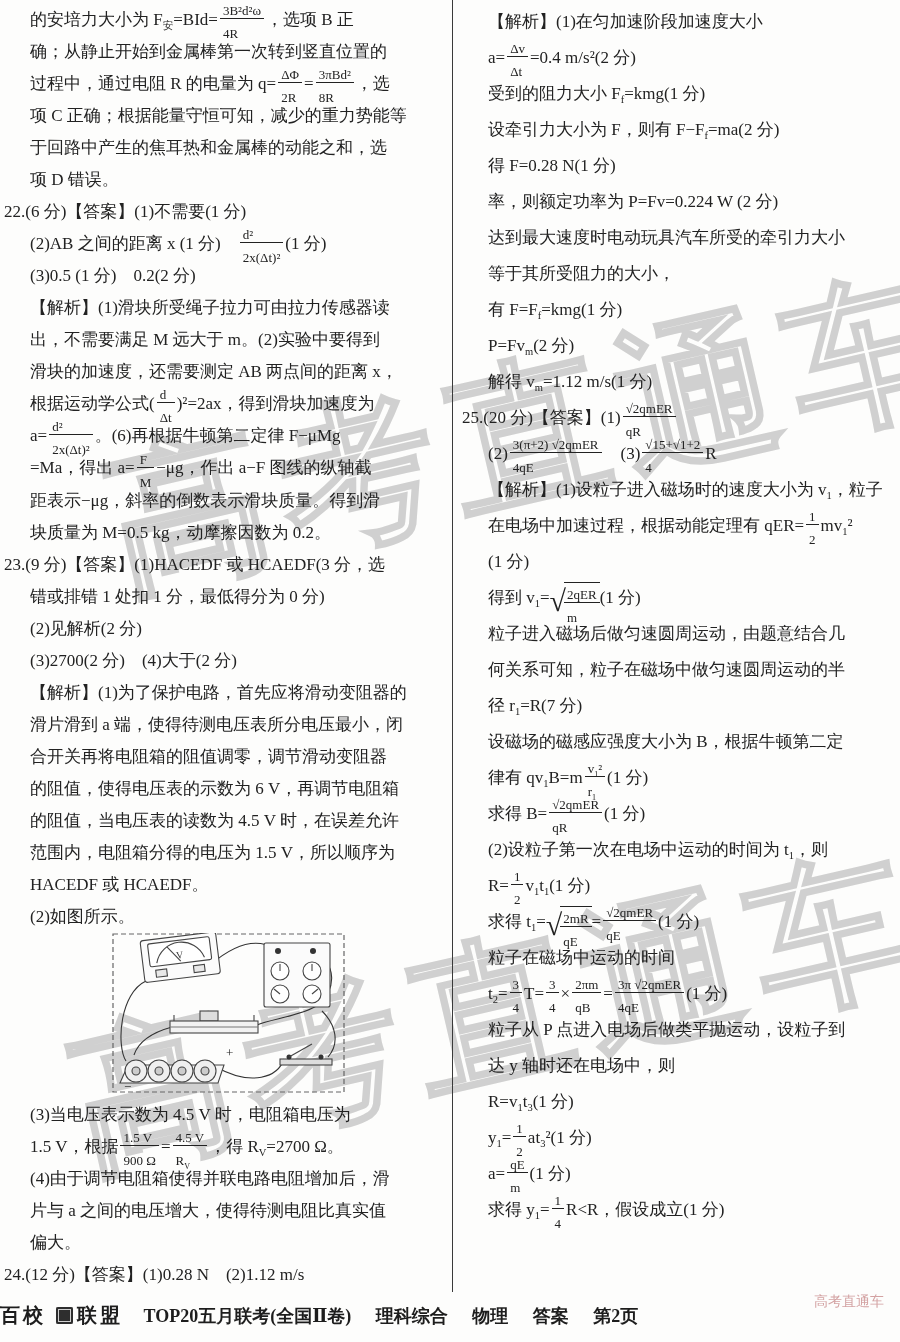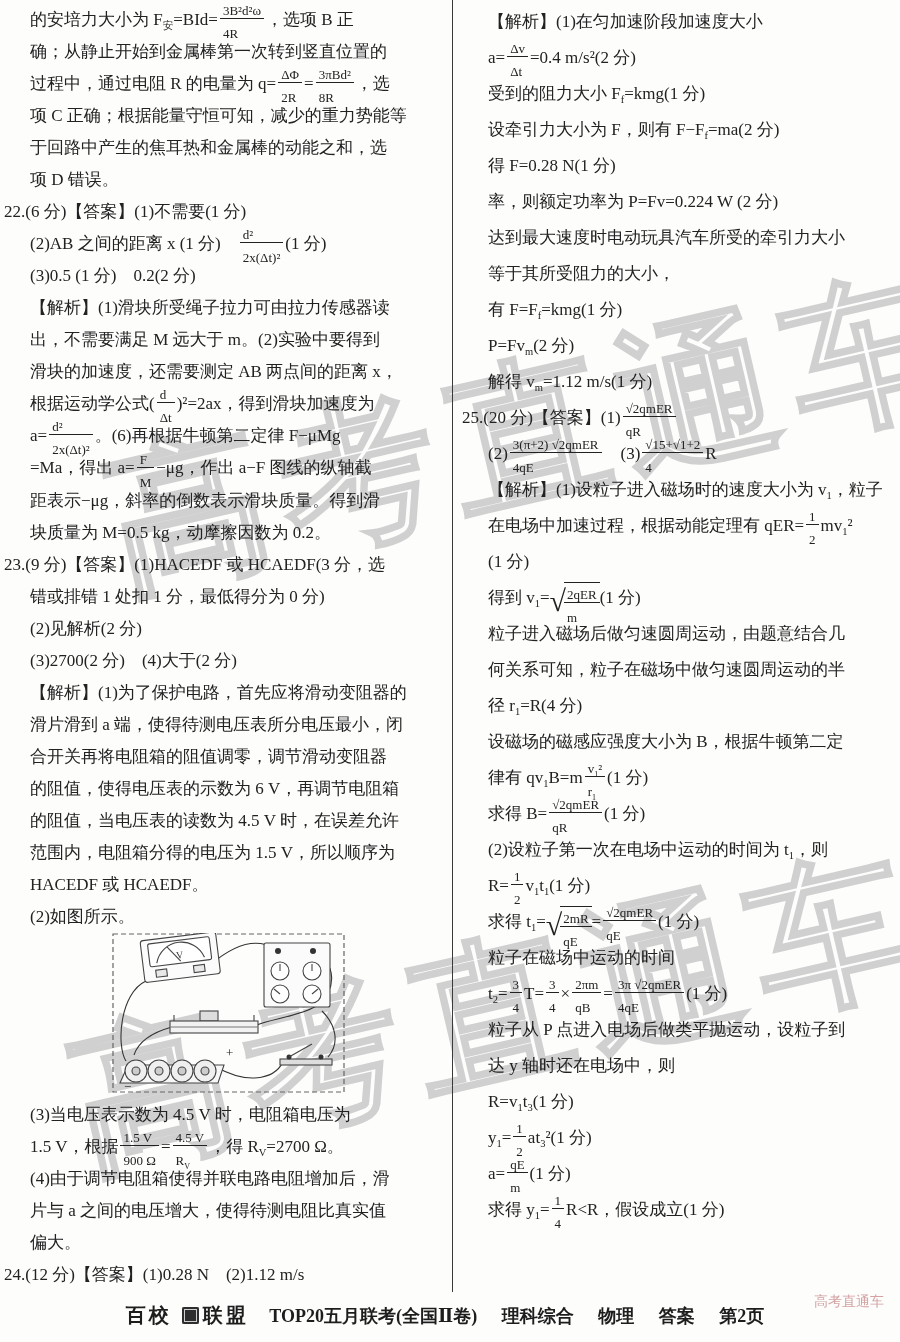--- a/index.html
+++ b/index.html
@@ -25,21 +25,21 @@
   
   .figline{height:166px;padding-left:82px;box-sizing:border-box;}
   
   .wm{position:absolute;z-index:0;font-family:"DejaVu Sans","Liberation Sans",sans-serif;font-weight:900;
       font-size:158px;letter-spacing:16px;white-space:nowrap;color:transparent;
       -webkit-text-stroke:2.5px #b3b3b3;opacity:.6;transform:rotate(-13deg);transform-origin:left top;}
   @supports not (-webkit-text-stroke:1px #000){.wm{color:#d4d4d4;}}
   #wm1{left:88px;top:428px;}
   #wm2{left:52px;top:1008px;}
   
-  .footer{position:absolute;left:0;top:1302px;width:900px;text-align:center;z-index:2;
+  .footer{position:absolute;left:0;top:1302px;width:900px;z-index:2;
           font-size:18px;font-weight:bold;color:#1d1d1d;}
   .footer .logo{font-weight:900;font-size:20px;letter-spacing:3px;margin-right:6px;}
   .seal-icon{display:inline-block;width:17px;height:17px;background:#2e2e2e;border-radius:2px;
              vertical-align:-2px;margin:0 4px;box-shadow:inset 0 0 0 2px #2e2e2e, inset 0 0 0 3px #cfcfcf;}
   .footer .seg{margin:0 10px;}
   .brand{position:absolute;right:16px;top:1293px;z-index:2;font-size:14px;color:#d3a2a2;
          font-family:"DejaVu Sans","Liberation Sans",sans-serif;}
   svg text{font-family:"Liberation Serif","DejaVu Serif",serif;}
 </style>
 </head>
@@ -167,21 +167,21 @@
       <div class="line"><span>P=Fv</span><sub>m</sub><span>(2 分)</span></div>
       <div class="line"><span>解得 v</span><sub>m</sub><span>=1.12 m/s(1 分)</span></div>
       <div class="line hang"><span>25.(20 分)【答案】(1)</span><span class="frac"><span class="num"><span>√2qmER</span></span><span class="den"><span>qR</span></span></span></div>
       <div class="line"><span>(2)</span><span class="frac"><span class="num"><span>3(π+2) √2qmER</span></span><span class="den"><span>4qE</span></span></span><span>　(3)</span><span class="frac"><span class="num"><span>√15+√1+2</span></span><span class="den"><span>4</span></span></span><span>R</span></div>
       <div class="line"><span>【解析】(1)设粒子进入磁场时的速度大小为 v</span><sub>1</sub><span>，粒子</span></div>
       <div class="line"><span>在电场中加速过程，根据动能定理有 qER=</span><span class="frac"><span class="num"><span>1</span></span><span class="den"><span>2</span></span></span><span>mv</span><sub>1</sub><span>²</span></div>
       <div class="line"><span>(1 分)</span></div>
       <div class="line"><span>得到 v</span><sub>1</sub><span>=</span><span class="sqrt"><span class="rad">√</span><span class="ovl"><span class="frac"><span class="num"><span>2qER</span></span><span class="den"><span>m</span></span></span></span></span><span>(1 分)</span></div>
       <div class="line"><span>粒子进入磁场后做匀速圆周运动，由题意结合几</span></div>
       <div class="line"><span>何关系可知，粒子在磁场中做匀速圆周运动的半</span></div>
-      <div class="line"><span>径 r</span><sub>1</sub><span>=R(4 分)</span></div>
+      <div class="line"><span>径 r</span><sub>1</sub><span>=R(7 分)</span></div>
       <div class="line"><span>设磁场的磁感应强度大小为 B，根据牛顿第二定</span></div>
       <div class="line"><span>律有 qv</span><sub>1</sub><span>B=m</span><span class="frac"><span class="num"><span>v</span><sub>1</sub><span>²</span></span><span class="den"><span>r</span><sub>1</sub></span></span><span>(1 分)</span></div>
       <div class="line"><span>求得 B=</span><span class="frac"><span class="num"><span>√2qmER</span></span><span class="den"><span>qR</span></span></span><span>(1 分)</span></div>
       <div class="line"><span>(2)设粒子第一次在电场中运动的时间为 t</span><sub>1</sub><span>，则</span></div>
       <div class="line"><span>R=</span><span class="frac"><span class="num"><span>1</span></span><span class="den"><span>2</span></span></span><span>v</span><sub>1</sub><span>t</span><sub>1</sub><span>(1 分)</span></div>
       <div class="line"><span>求得 t</span><sub>1</sub><span>=</span><span class="sqrt"><span class="rad">√</span><span class="ovl"><span class="frac"><span class="num"><span>2mR</span></span><span class="den"><span>qE</span></span></span></span></span><span>=</span><span class="frac"><span class="num"><span>√2qmER</span></span><span class="den"><span>qE</span></span></span><span>(1 分)</span></div>
       <div class="line"><span>粒子在磁场中运动的时间</span></div>
       <div class="line"><span>t</span><sub>2</sub><span>=</span><span class="frac"><span class="num"><span>3</span></span><span class="den"><span>4</span></span></span><span>T=</span><span class="frac"><span class="num"><span>3</span></span><span class="den"><span>4</span></span></span><span>×</span><span class="frac"><span class="num"><span>2πm</span></span><span class="den"><span>qB</span></span></span><span>=</span><span class="frac"><span class="num"><span>3π √2qmER</span></span><span class="den"><span>4qE</span></span></span><span>(1 分)</span></div>
       <div class="line"><span>粒子从 P 点进入电场后做类平抛运动，设粒子到</span></div>
       <div class="line"><span>达 y 轴时还在电场中，则</span></div>

